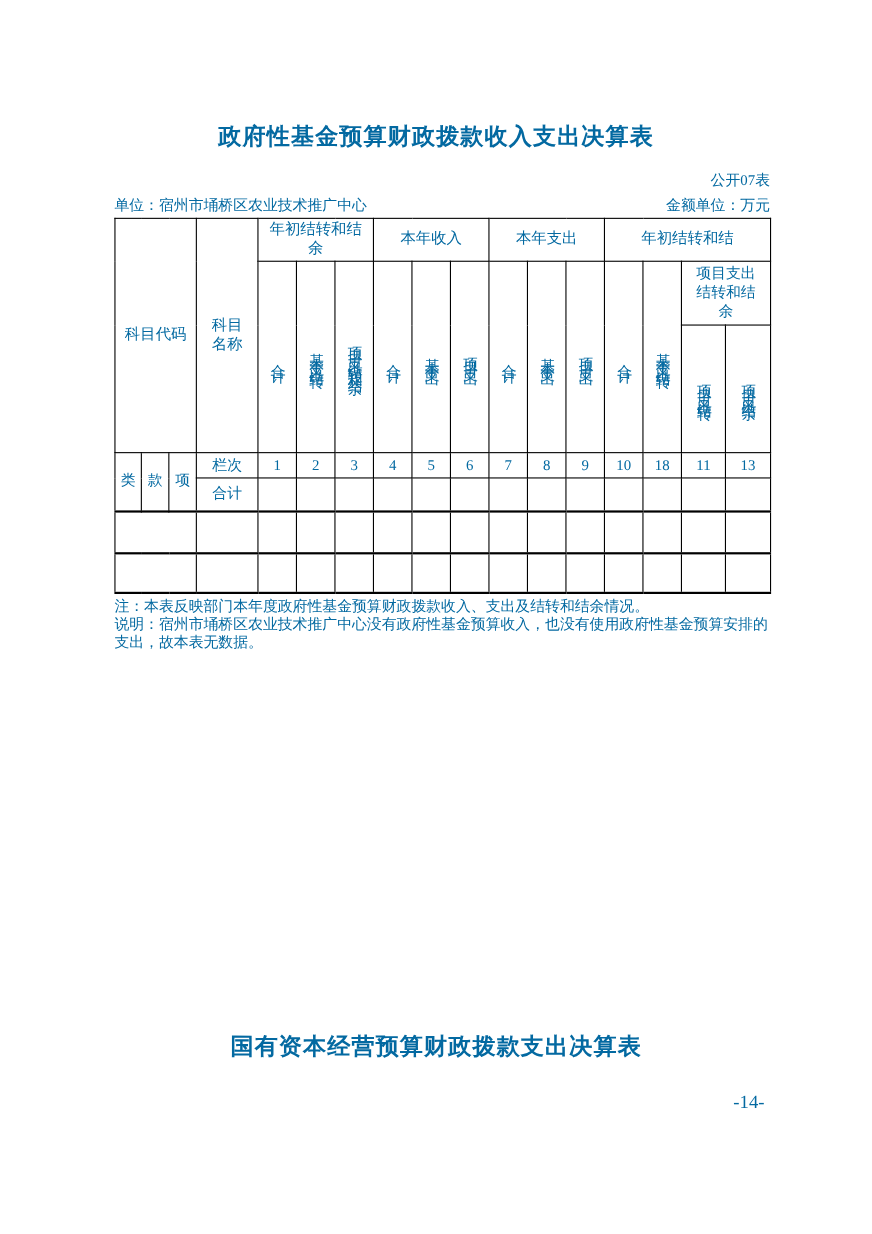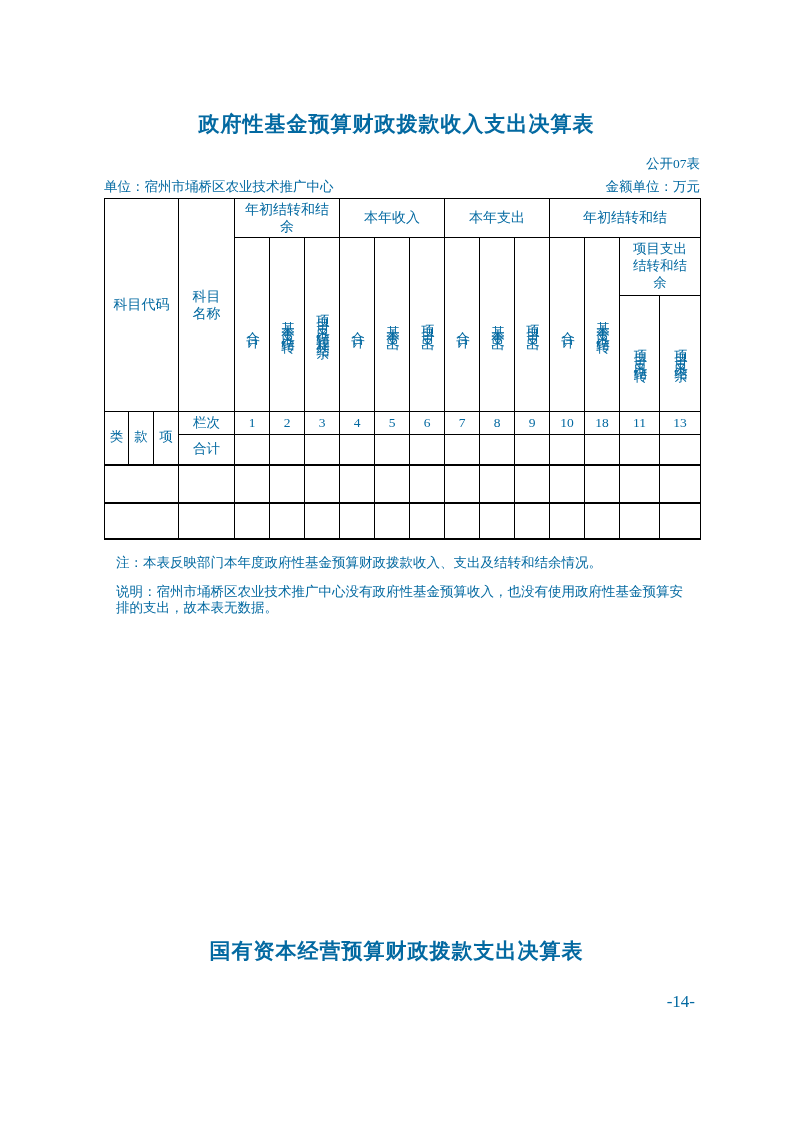--- a/index.html
+++ b/index.html
@@ -79,21 +79,21 @@
   }
   .subhdr { font-size: 13.5px; line-height: 1.3; }
   .notes {
     position: absolute;
     top: 543px;
     left: 104px;
     width: 598px;
     font-size: 13.5px;
     line-height: 1.23;
   }
-  .notes p { margin: 12px; }
+  .notes p { margin: 0; }
   .next-title {
     position: absolute;
     top: 937px;
     left: 0;
     width: 100%;
     text-align: center;
     font-size: 21px;
     font-weight: bold;
     font-family: "Liberation Sans", "DejaVu Sans", sans-serif;
     letter-spacing: 1px;

